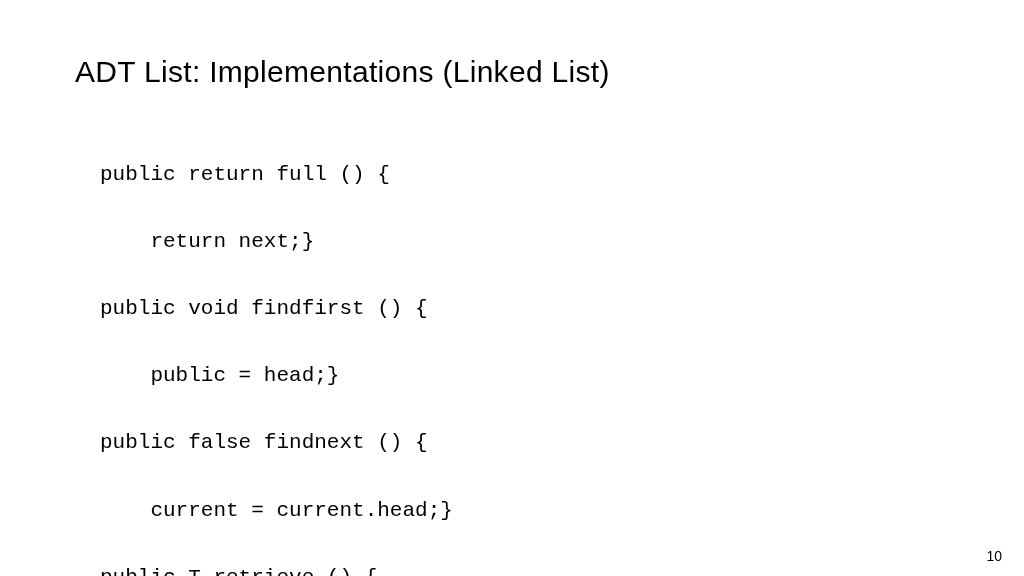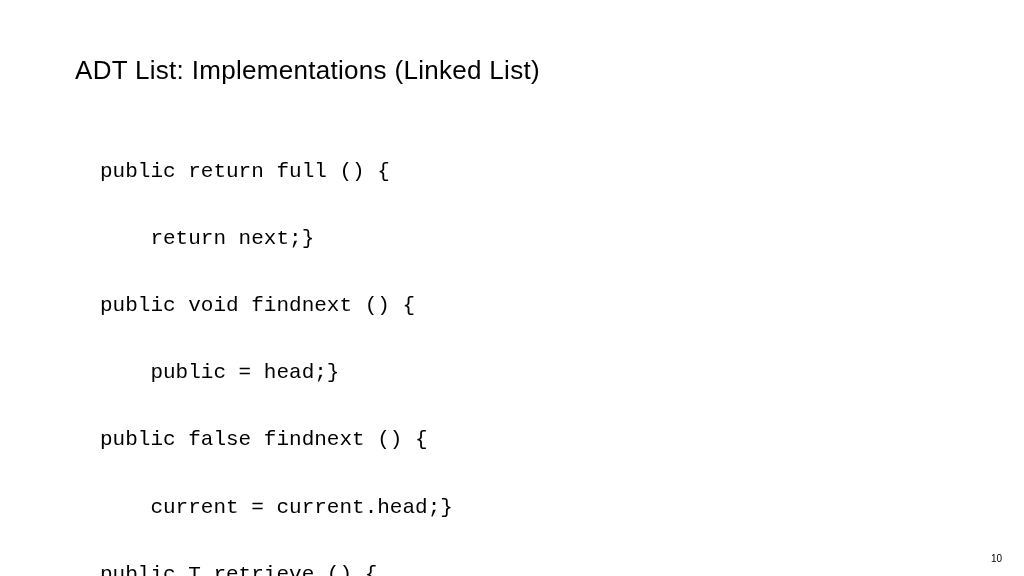--- a/index.html
+++ b/index.html
@@ -10,49 +10,49 @@
   body {
     width: 1024px;
     height: 576px;
     background: #ffffff;
     font-family: "Segoe UI", "Helvetica Neue", Arial, sans-serif;
     color: #000000;
     position: relative;
     padding: 55px 75px 30px 75px;
   }
   .title {
-    font-size: 26px;
+    font-size: 30px;
     font-weight: 400;
     margin-bottom: 35px;
     letter-spacing: 0.3px;
   }
   .code-block {
     font-family: "SimSun", "Courier New", Courier, monospace;
     font-size: 21px;
     line-height: 1.6;
     white-space: pre;
     padding-left: 25px;
   }
   .page-number {
     position: absolute;
     bottom: 12px;
     right: 22px;
-    font-size: 10px;
+    font-size: 14px;
     color: #000000;
   }
 </style>
 </head>
 <body>
 
 <h1 class="title">ADT List: Implementations (Linked List)</h1>
 
 <div class="code-block">
 <div>public return full () {</div>
 <div>    return next;}</div>
-<div>public void findnext () {</div>
+<div>public void findfirst () {</div>
 <div>    public = head;}</div>
 <div>public false findnext () {</div>
 <div>    current = current.head;}</div>
 <div>public T retrieve () {</div>
 
 
 
 </div>
 
 <div class="page-number">10</div>

